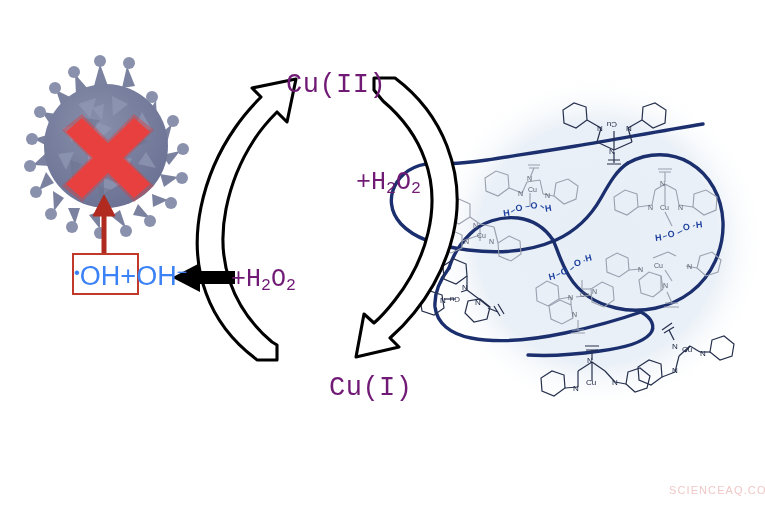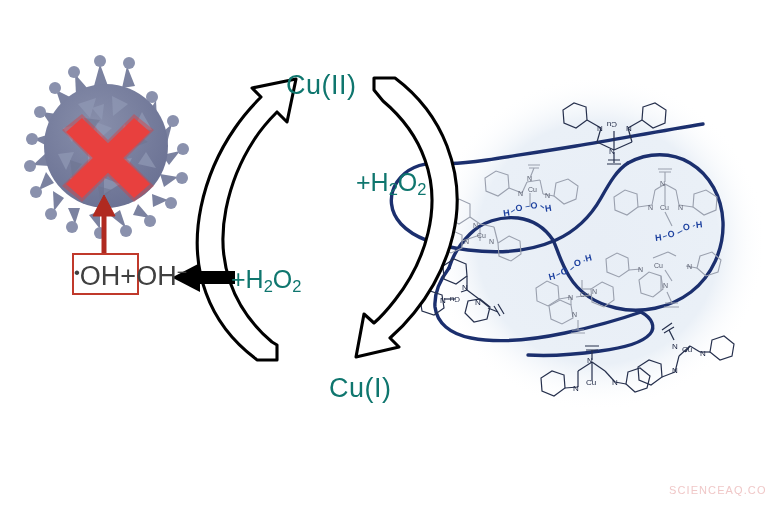--- a/index.html
+++ b/index.html
@@ -12,22 +12,22 @@
   }
   #stage {
     position: relative;
     width: 765px;
     height: 506px;
     background: #ffffff;
     overflow: hidden;
   }
   .lbl {
     position: absolute;
-    color: #0f766e;
-    font-family: Liberation Sans, sans-serif;
+    color: #701a75;
+    font-family: Liberation Mono, monospace;
     white-space: nowrap;
     line-height: 1;
   }
   #cu2-label {
     left: 286px;
     top: 72px;
     font-size: 27px;
     letter-spacing: 0.5px;
   }
   #cu1-label {
@@ -45,21 +45,21 @@
   #h2o2-left-label {
     left: 231px;
     top: 267px;
     font-size: 25px;
   }
   #oh-radical-group {
     position: absolute;
     left: 74px;
     top: 261px;
     font-size: 27px;
-    color: #404040;
+    color: #3b82f6;
     white-space: nowrap;
   }
   .sub {
     font-size: 0.66em;
     vertical-align: -0.22em;
   }
   .sup {
     font-size: 0.66em;
     vertical-align: 0.40em;
   }

